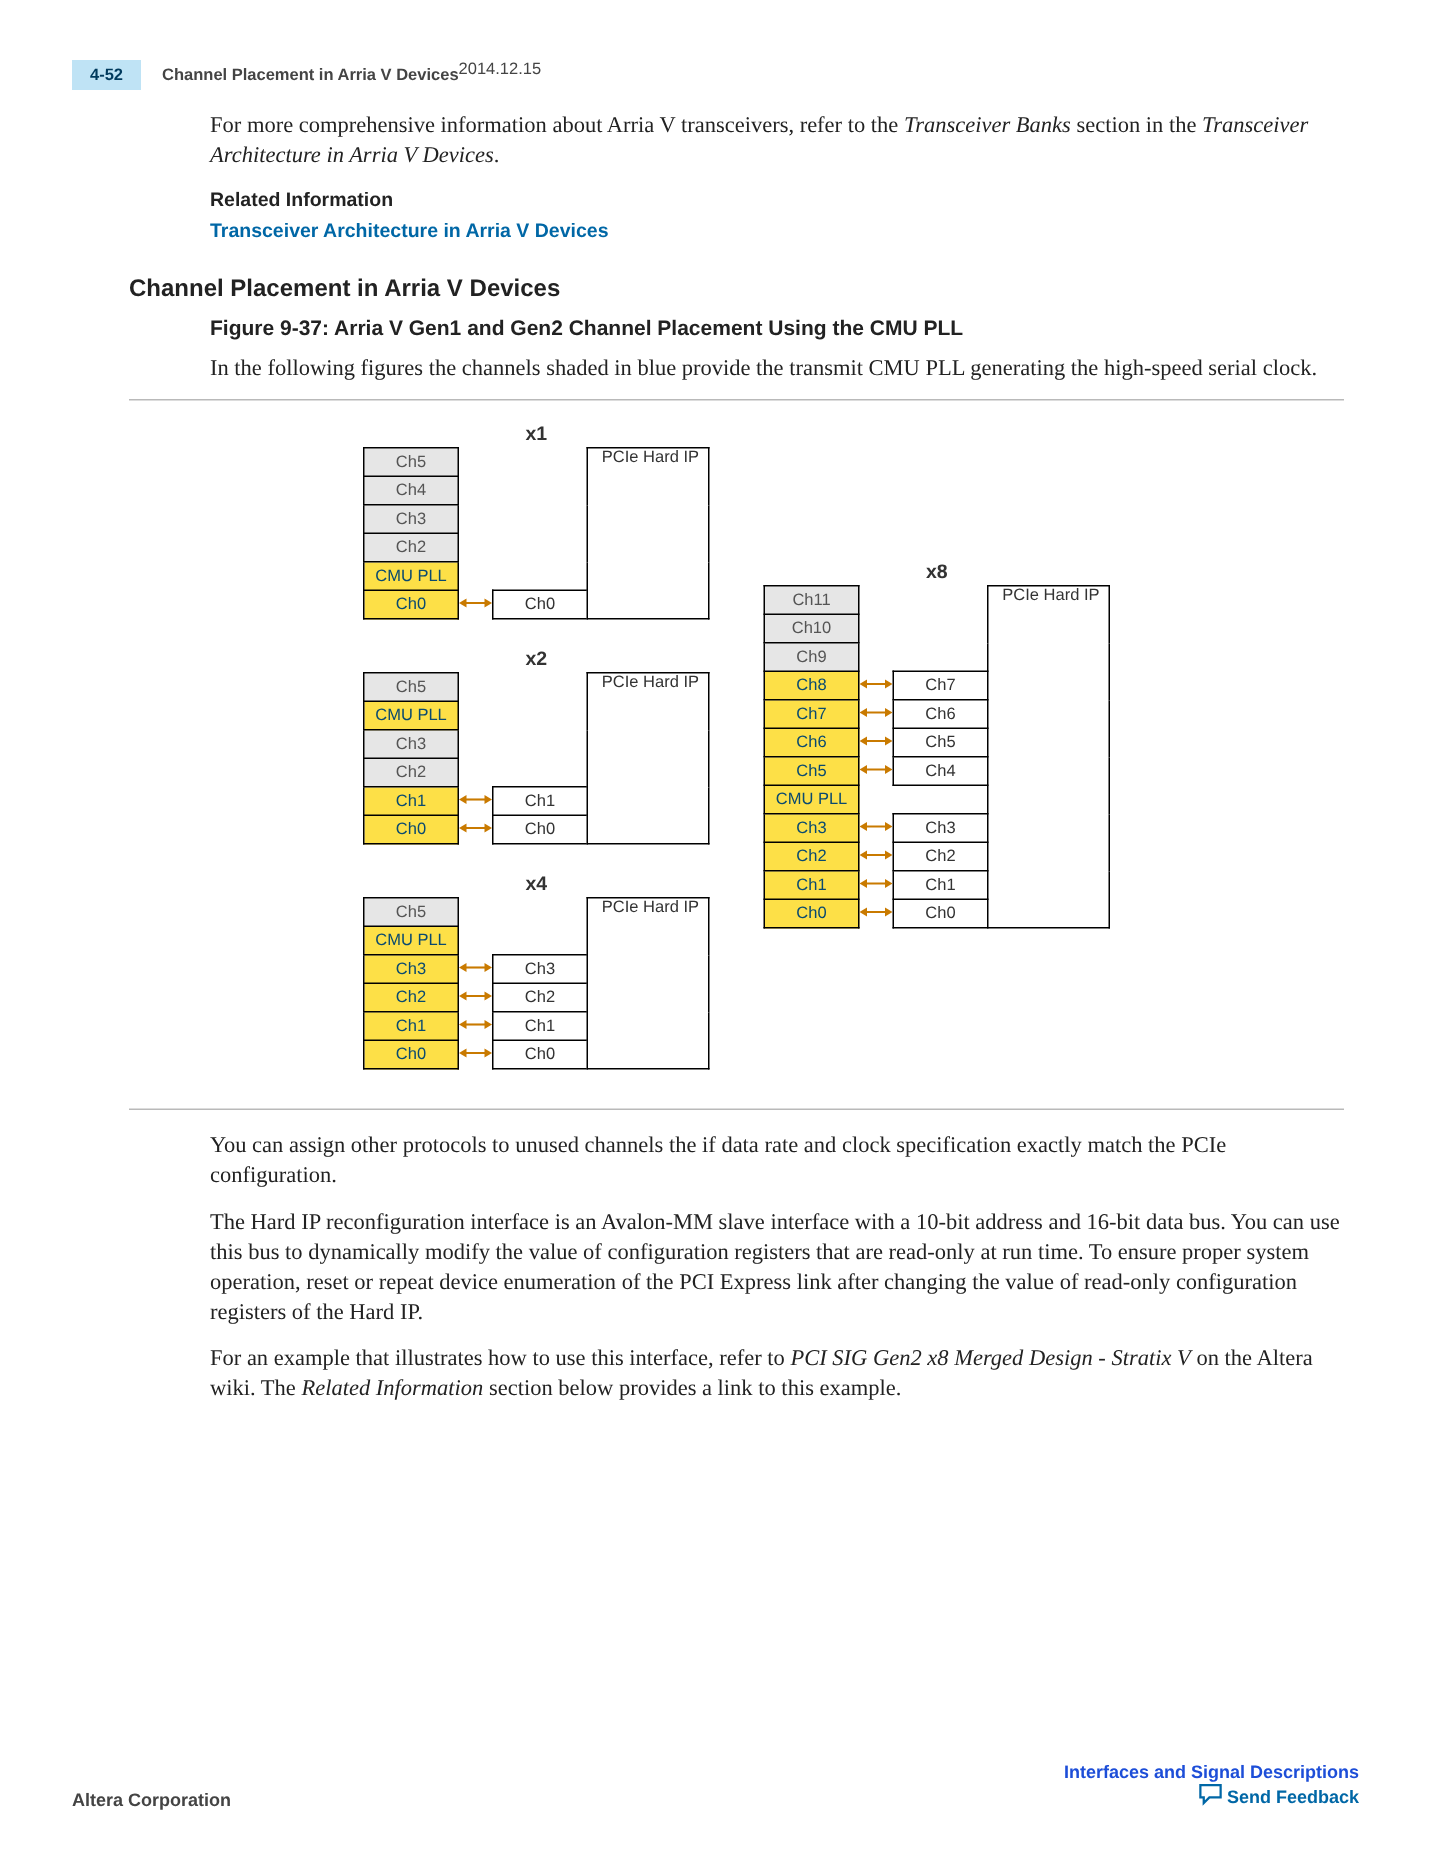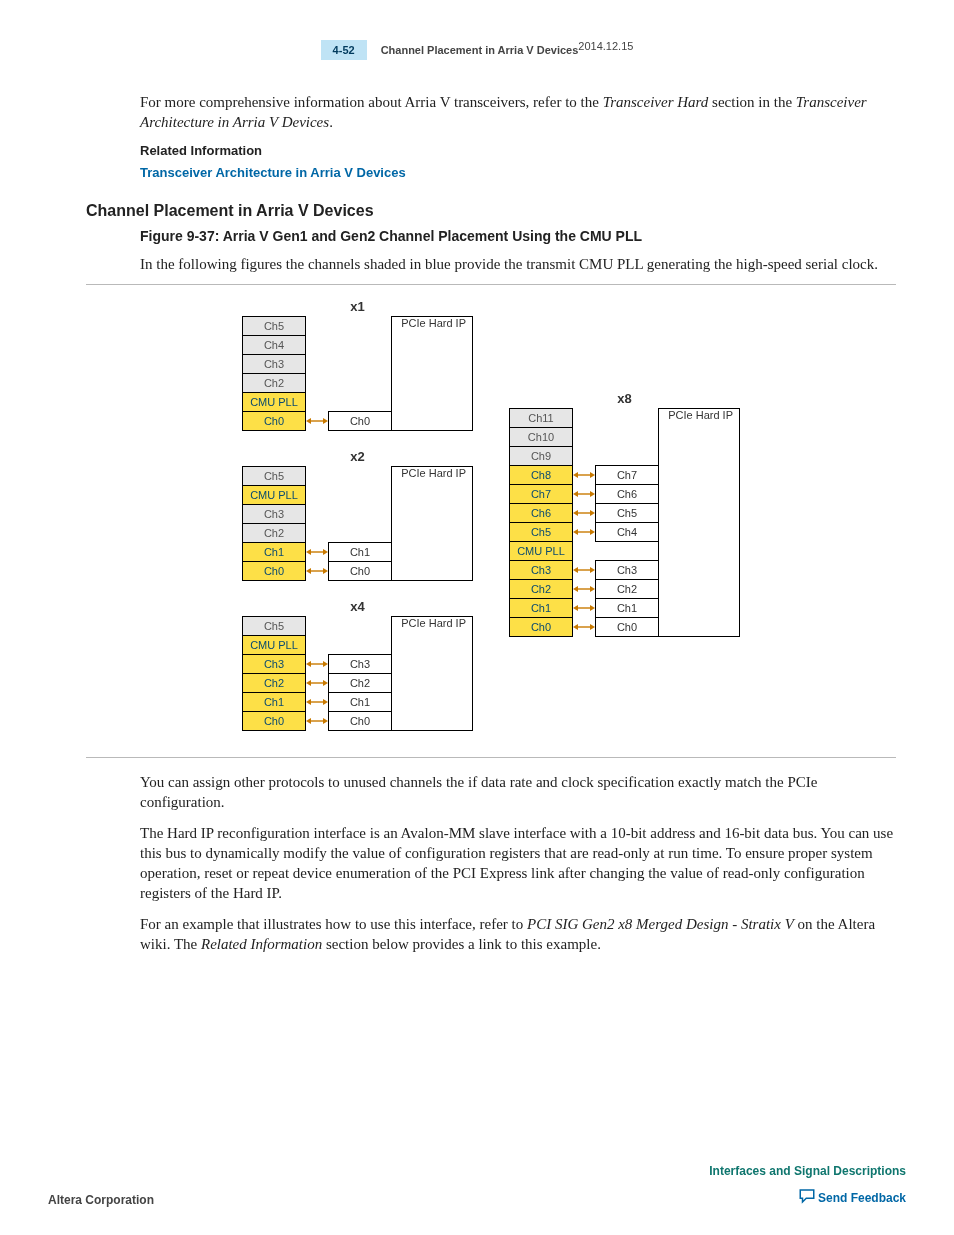--- a/index.html
+++ b/index.html
@@ -1,17 +1,17 @@
 <!DOCTYPE html>
 <html><head>
 <meta charset="utf-8">
 <style>
   html,body{margin:0;padding:0;background:#fff;color:#222;font-family:"Minion Pro","Times New Roman",Georgia,serif;font-size:15px;line-height:1.35}
   .page{width:954px;min-height:1235px;box-sizing:border-box;padding:40px 48px 30px 48px;position:relative}
-  .topbar{display:flex;align-items:flex-start;justify-content:center;margin-bottom:32px}
+  .topbar{display:flex;align-items:flex-start;justify-content:flex-start;margin-bottom:14px}
   .pagelabel{display:flex;align-items:center;gap:14px}
   .pagenum{background:#bfe3f5;color:#003a5d;font:700 11px "Myriad Pro",Arial,sans-serif;padding:4px 12px}
   .runhead{font:700 11px "Myriad Pro",Arial,sans-serif;color:#444}
   .date{font:400 11px "Myriad Pro",Arial,sans-serif;color:#444}
   .body{margin-left:92px;margin-right:10px}
   .para{font-size:15px;margin:0 0 10px 0}
   .ital{font-style:italic}
   .relinfo-h{font:700 13px "Myriad Pro",Arial,sans-serif;margin:8px 0 4px 0}
   .link{color:#0067a6;font:700 13px "Myriad Pro",Arial,sans-serif;text-decoration:none;cursor:pointer}
   .h3{font:700 16px "Myriad Pro",Arial,sans-serif;margin:20px 0 8px -54px}
@@ -31,40 +31,40 @@
   .tbl td.mid{border:none;width:22px;padding:0}
   .grey{background:#e6e6e6;color:#555}
   .blue{background:#fde047;color:#0a4a70}
   .arrow{display:inline-flex;align-items:center;justify-content:center;width:22px;height:12px;color:#c97a00}
   .arrow svg{width:22px;height:10px}
 
   
   .footer{position:absolute;left:48px;right:48px;bottom:28px;display:flex;justify-content:space-between;align-items:flex-end;font:700 12px "Myriad Pro",Arial,sans-serif}
   .footer .corp{color:#444}
   .footer .right{text-align:right}
-  .footlink{color:#0f766e;font-weight:700}
-  .fb{display:inline-flex;align-items:center;gap:2px;margin-top:10px;color:#0067a6;font-weight:700;cursor:pointer}
+  .footlink{color:#1d4ed8;font-weight:700}
+  .fb{display:inline-flex;align-items:center;gap:2px;color:#0067a6;font-weight:700;cursor:pointer}
   .fb svg{width:18px;height:16px;stroke:#0067a6;fill:none;stroke-width:2}
 </style>
 </head>
 <body>
 
 <div class="page">
 
   <div class="topbar">
     <div class="pagelabel">
       <span class="pagenum">4-52</span>
       <span class="runhead">Channel Placement in Arria V Devices</span>
     </div>
     <span class="date">2014.12.15</span>
   </div>
 
   <div class="body">
     <p class="para">
-      <span>For more comprehensive information about Arria V transceivers, refer to the </span><span class="ital">Transceiver Hard</span><span> section in the </span><span class="ital">Transceiver Architecture in Arria V Devices</span><span>.</span>
+      <span>For more comprehensive information about Arria V transceivers, refer to the </span><span class="ital">Transceiver Banks</span><span> section in the </span><span class="ital">Transceiver Architecture in Arria V Devices</span><span>.</span>
     </p>
 
     <div class="relinfo-h">Related Information</div>
     <a class="link">Transceiver Architecture in Arria V Devices</a>
 
     <div class="h3">Channel Placement in Arria V Devices</div>
     <div class="figcap">Figure 9-37: Arria V Gen1 and Gen2 Channel Placement Using the CMU PLL</div>
     <p class="para">In the following figures the channels shaded in blue provide the transmit CMU PLL generating the high-speed serial clock.</p>
     <hr class="rule">
 

